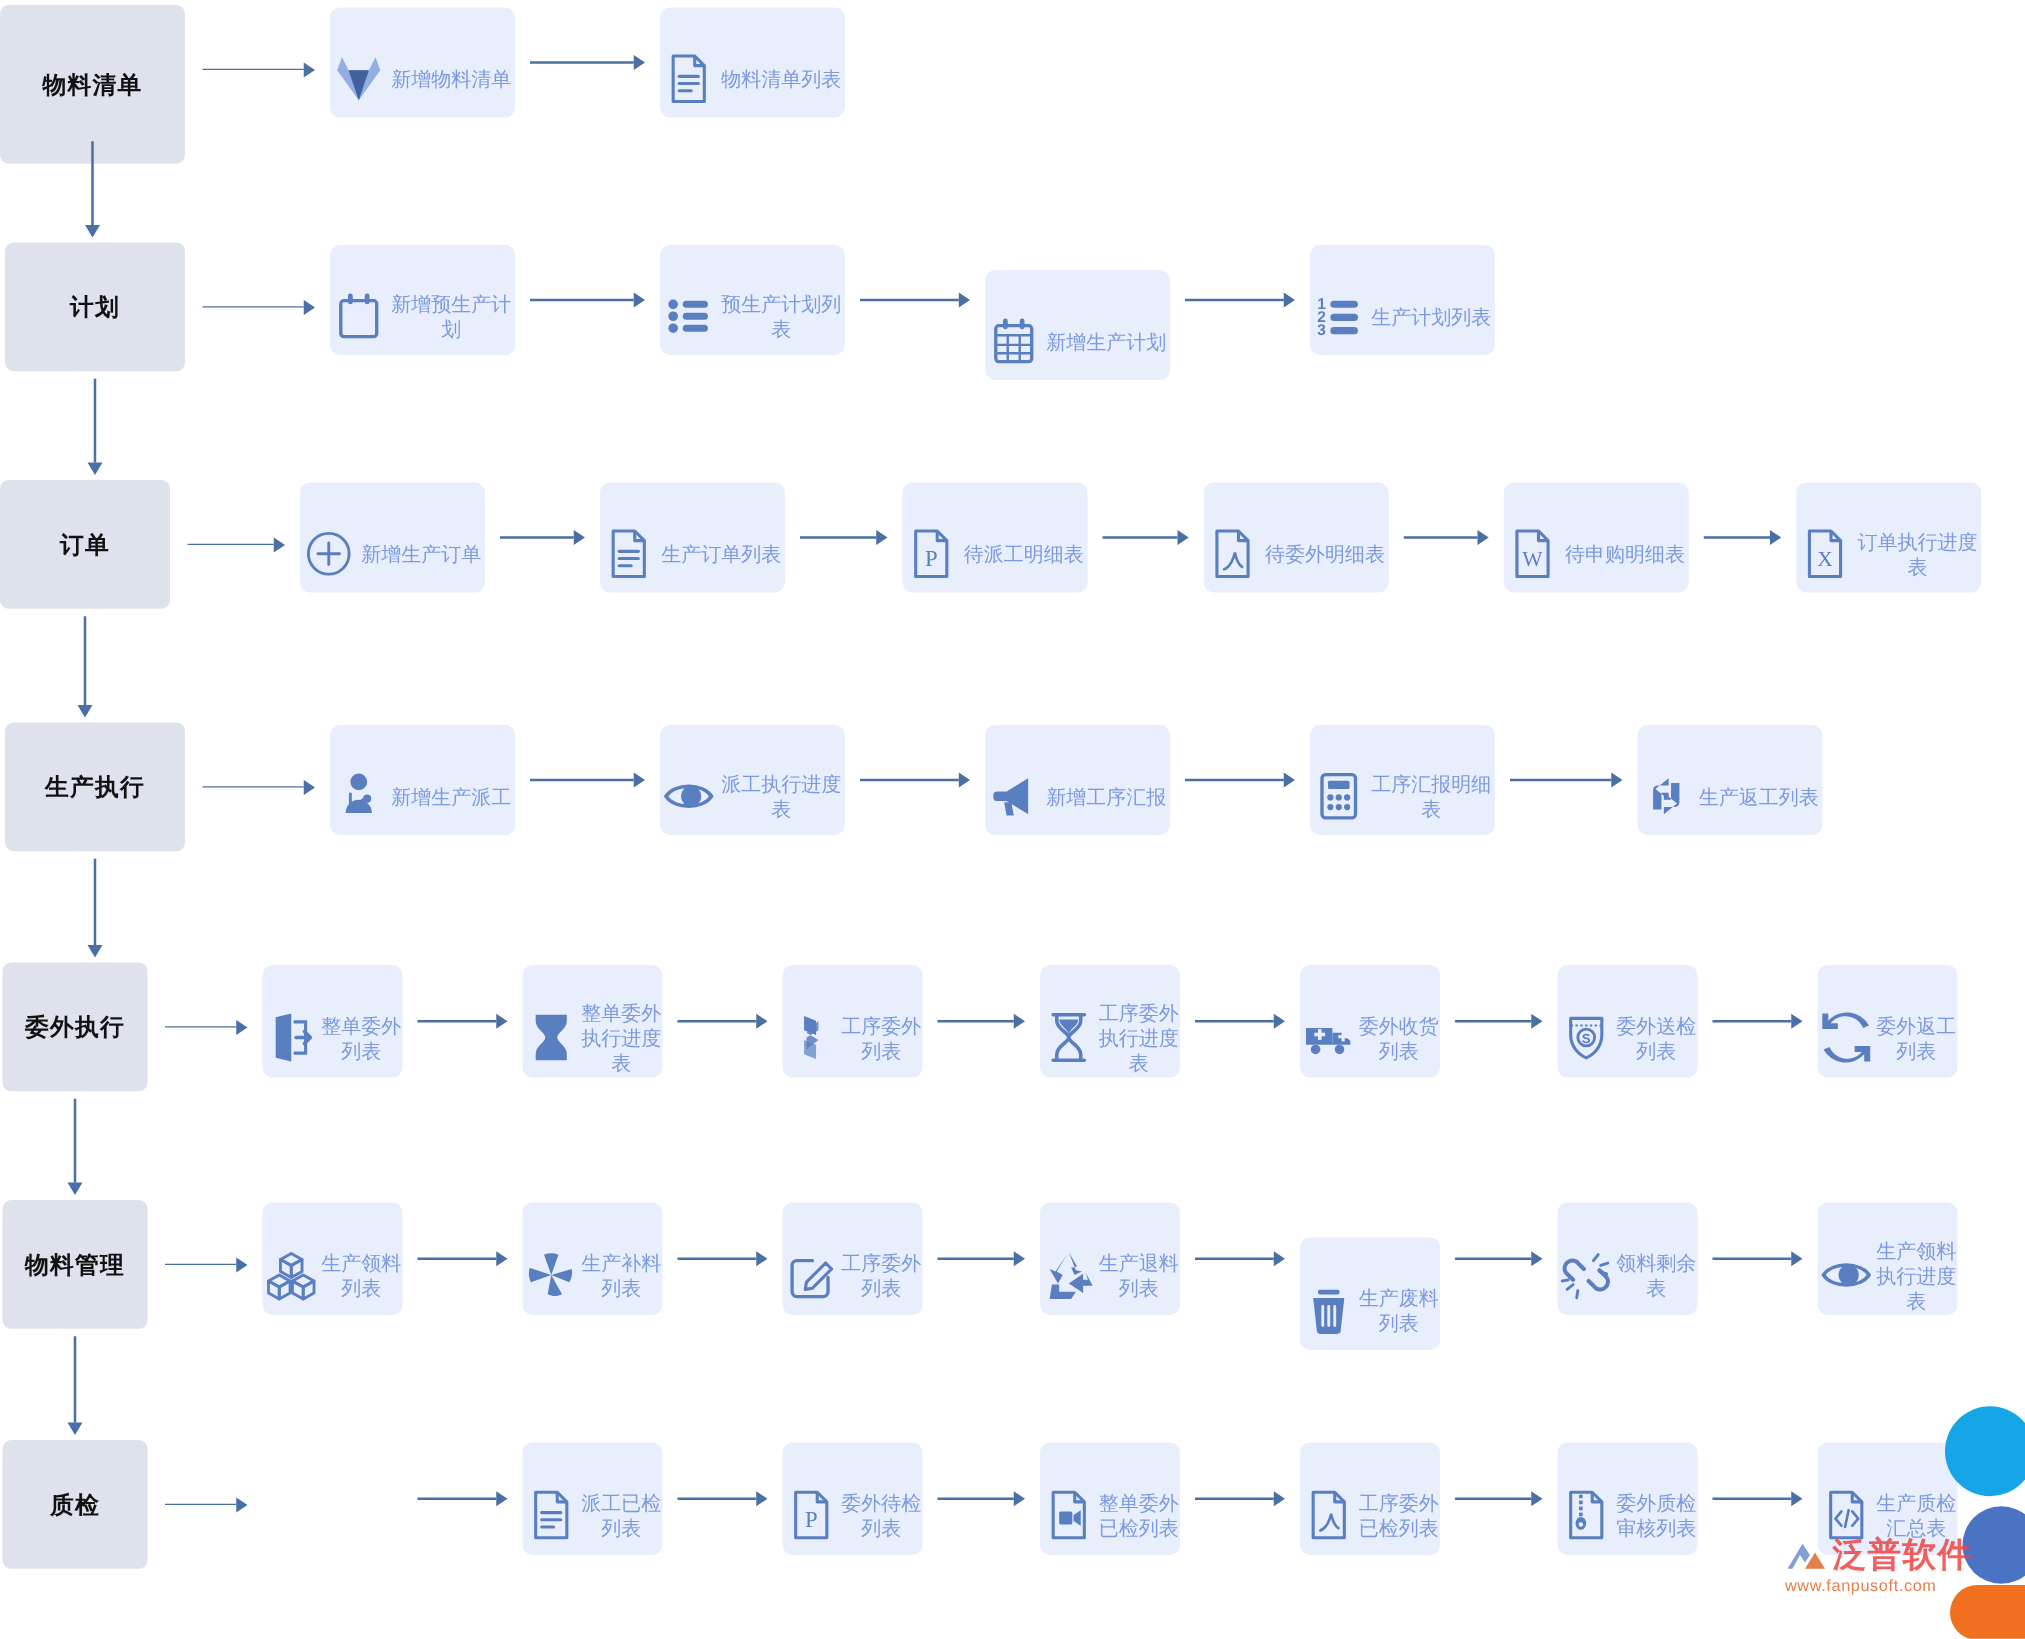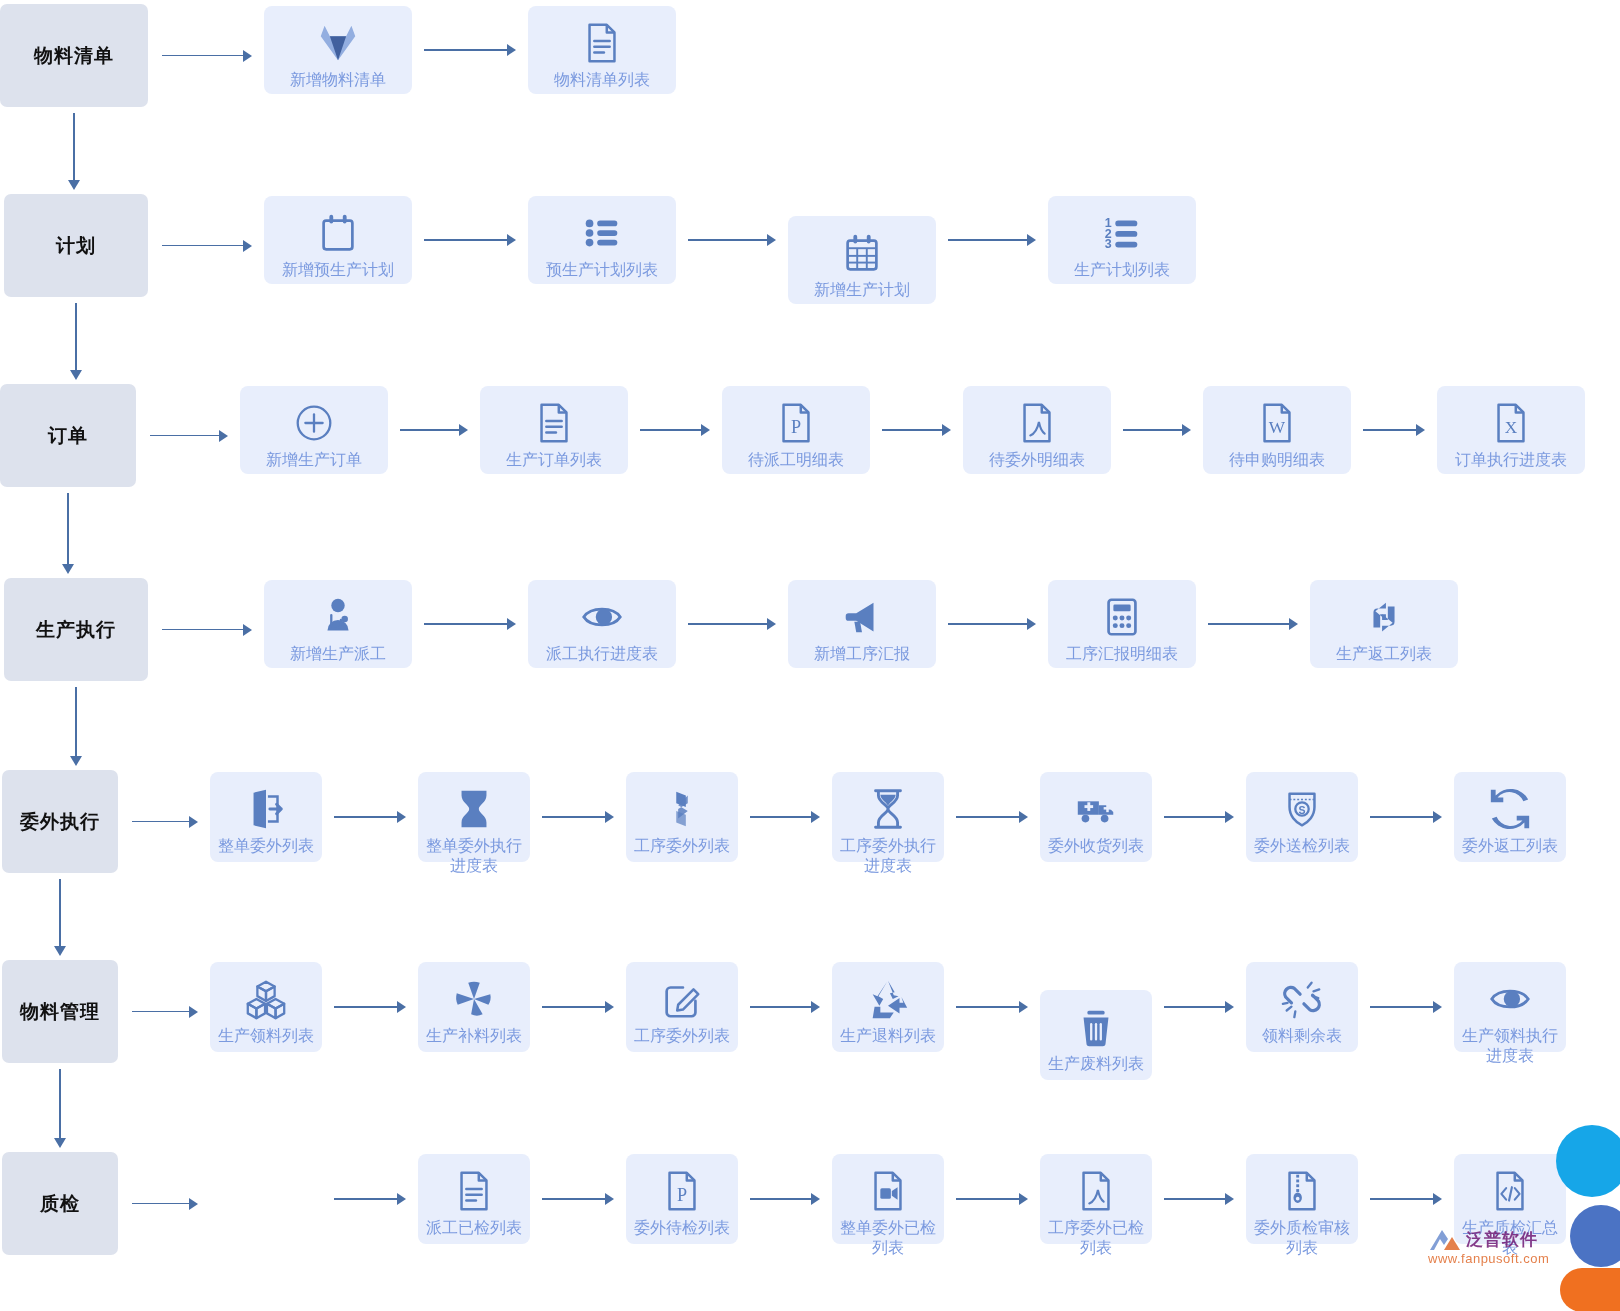--- a/index.html
+++ b/index.html
@@ -13,22 +13,22 @@
   .rowlabel{
     position:absolute;background:#dde2ed;border-radius:7px;
     display:flex;align-items:center;justify-content:center;
     color:#111111;font-weight:bold;font-size:19px;letter-spacing:1px;
   }
 
   
   .node{position:absolute;display:flex;flex-direction:column;align-items:center;}
   .node .chip{
     background:#e8eefc;border-radius:8px;
-    display:flex;flex-direction:column;align-items:center;justify-content:flex-start;
-    box-sizing:border-box;padding-top:14px;
+    display:flex;flex-direction:row;align-items:center;justify-content:flex-start;
+    box-sizing:border-box;padding-top:26px;
   }
   .node .ic{display:flex;align-items:center;justify-content:center;}
   .node .lbl{
     color:#7b9adf;font-size:16px;line-height:20px;text-align:center;
     width:104px;margin-top:4px;
   }
   .node.h1 .chip{height:88px;width:148px;}
   .node.h1 .lbl{width:136px;}
   .node.h2 .chip{height:90px;width:112px;}
 
@@ -48,29 +48,29 @@
     border-top:10px solid #4a6fa5;
   }
 
   
   .deco{position:absolute;border-radius:50%;}
 
   
   .wm{position:absolute;pointer-events:none;opacity:.85;}
   .wm .wmtop{display:flex;align-items:center;gap:4px;}
   .wm .wmlogo{width:34px;height:26px;}
-  .wm .wmtxt{font-size:17px;color:#701a75;font-weight:bold;letter-spacing:1px;}
+  .wm .wmtxt{font-size:27px;color:#ef4444;font-weight:bold;letter-spacing:1px;}
   .wm .wmurl{font-size:13px;color:#e06a2c;letter-spacing:.5px;margin-top:-1px;}
   svg{display:block;}
 </style>
 </head>
 <body>
 
 <div id="stage">
-    <div class="rowlabel" style="left: 0px; top: 4px; width: 148px; height: 103px;">
+    <div class="rowlabel" style="left: 0px; top: 4px; width: 148px; height: 127px;">
       <span>物料清单</span>
     </div>
     <div class="varrow" style="left: 68px; top: 113px; height: 77px;">
       <div class="ln" style="height: 67px;"></div>
       <div class="hd" style="top: 67px;"></div>
     </div>
     <div class="harrow" style="left: 162px; top: 49.5px; width: 90px;">
       <div class="ln" style="width: 81px;"></div>
       <div class="hd" style="left: 81px;"></div>
     </div>

